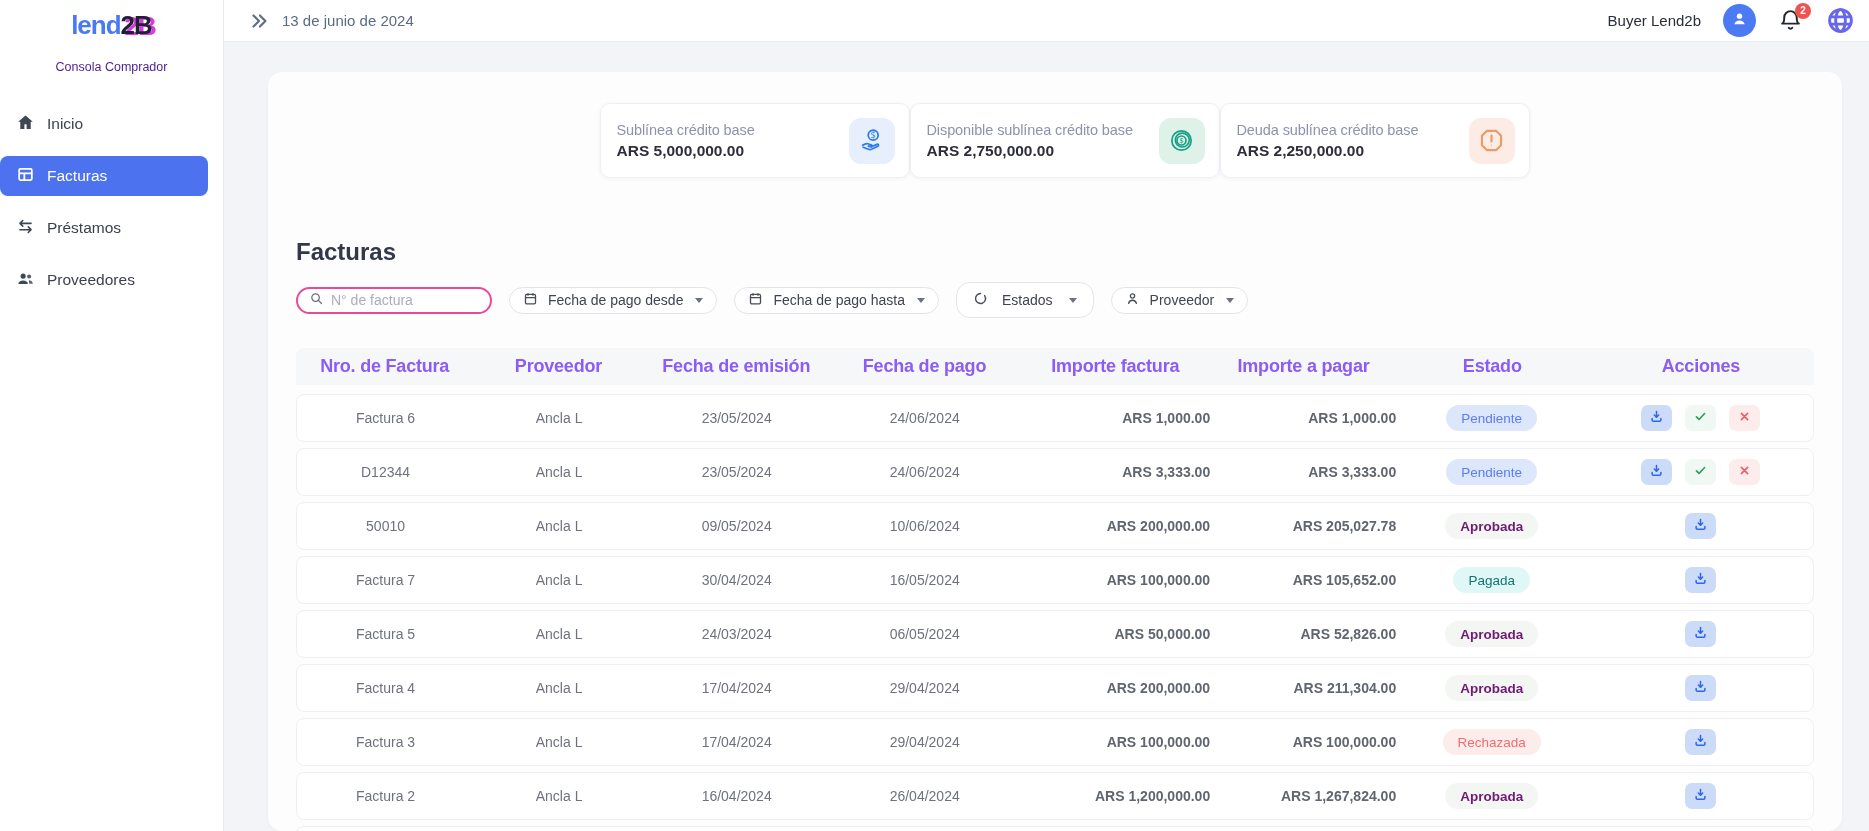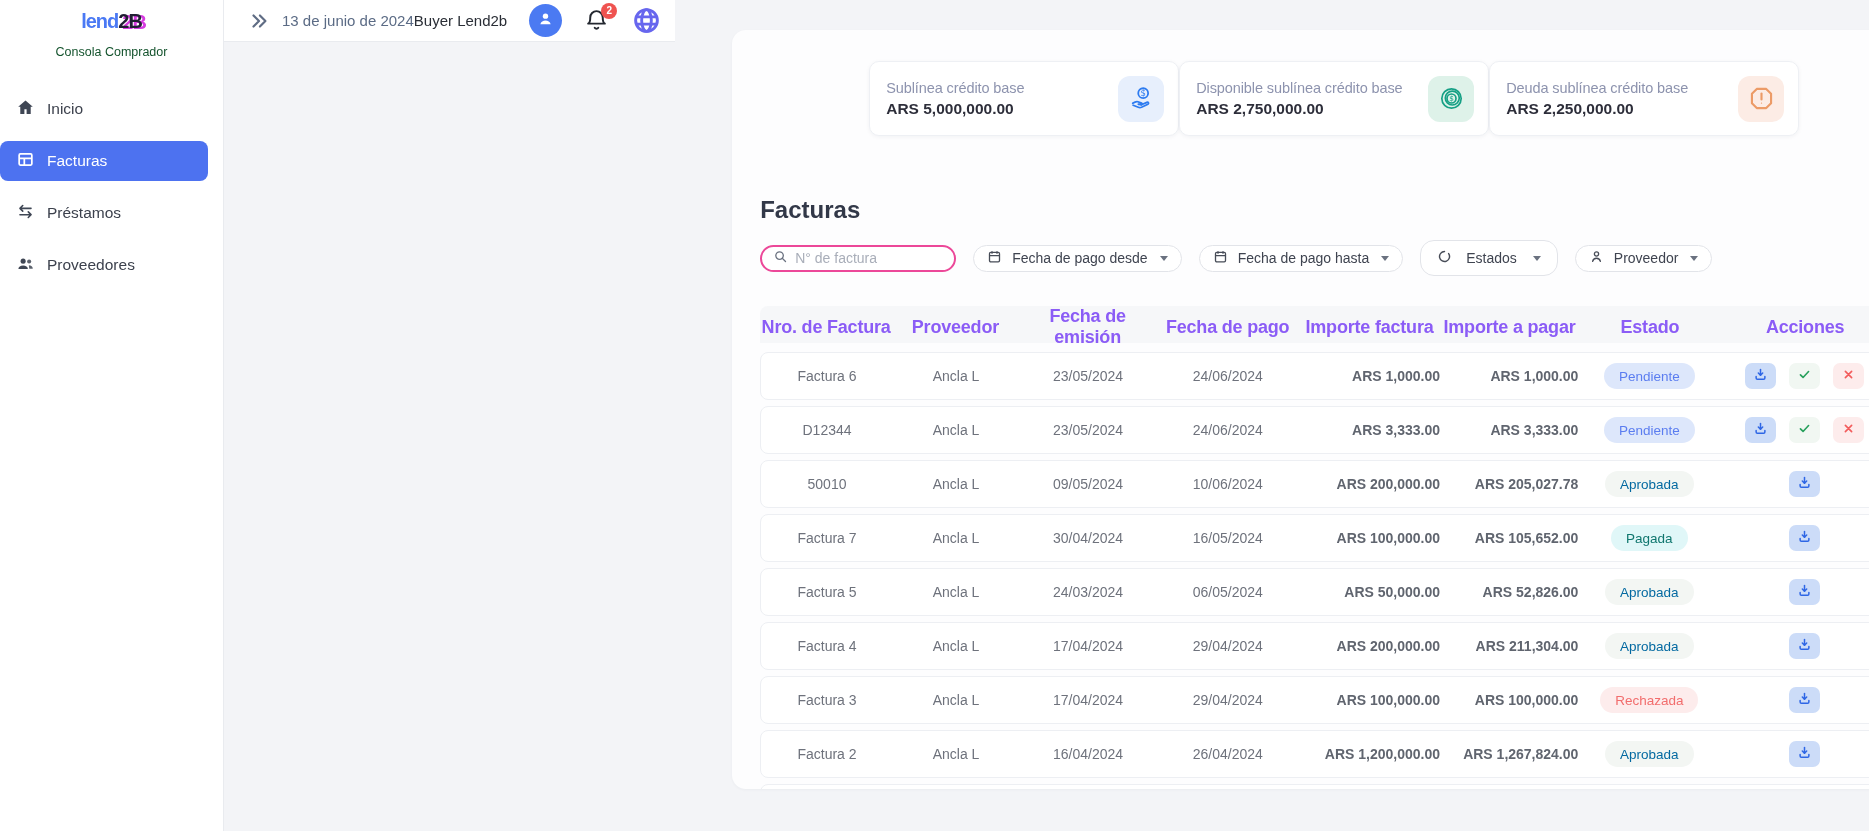--- a/index.html
+++ b/index.html
@@ -3,32 +3,32 @@
 <meta charset="utf-8">
 <style>
   * { margin:0; padding:0; box-sizing:border-box; }
   html,body { width:1869px; height:831px; overflow:hidden; background:#f3f4f7;
               font-family:"Liberation Sans", sans-serif; }
   .app { display:flex; width:1869px; height:831px; }
 
   
   .sidebar { width:224px; height:100%; background:#ffffff; border-right:1px solid #e9ebef; flex:none; }
   .logo-block { text-align:center; padding-top:10px; }
-  .logo { font-size:20px; font-weight:800; letter-spacing:-1px; }
+  .logo { font-size:26px; font-weight:800; letter-spacing:-1px; }
   .logo-lend { color:#4a79f4; }
   .logo-2b { color:#211f33; text-shadow:4px 1px 0 #d63be0; }
-  .logo-sub { font-size:12.5px; color:#14532d; margin-top:12px; }
+  .logo-sub { font-size:12.5px; color:#4c1d95; margin-top:19px; }
   .nav { margin-top:30px; }
   .nav-item { display:flex; align-items:center; gap:12px; height:40px; margin:0 15px 12px 0;
               padding-left:16px; border-radius:8px; font-size:15.5px; font-weight:500; color:#3c414d; cursor:pointer; }
   .nav-item svg { width:19px; height:19px; flex:none; }
   .nav-item.active { background:#4d72f0; color:#ffffff; }
 
   
-  .right-col { flex:1; display:flex; min-width:0;gap:13px; }
+  .right-col { flex:1; display:flex; flex-direction:column; min-width:0; }
   .topbar { height:42px; background:#ffffff; border-bottom:1px solid #e9ebef;
             display:flex; align-items:center; padding:0 14px 0 24px; flex:none; }
   .collapse-btn { width:22px; height:22px; color:#5f6c84; cursor:pointer; display:flex; align-items:center; }
   .topbar-date { margin-left:12px; font-size:15px; font-weight:500; color:#5b6b85; }
   .topbar-right { margin-left:auto; display:flex; align-items:center; gap:22px; }
   .user-name { font-size:15px; color:#2a2e36; }
   .avatar { width:33px; height:33px; border-radius:50%; background:#4b7af2; display:flex;
             align-items:center; justify-content:center; cursor:pointer; }
   .avatar svg { width:19px; height:19px; }
   .bell-wrap { position:relative; width:26px; height:26px; cursor:pointer; }
@@ -38,21 +38,21 @@
            display:flex; align-items:center; justify-content:center; padding:0 4px; }
   .globe-btn { width:29px; height:29px; cursor:pointer; }
   .globe-btn svg { width:29px; height:29px; }
 
   
   .content { flex:1; background:#f3f4f7; min-height:0; }
   .panel { margin:30px 27px 0 44px; height:759px; background:#fdfdfe; border-radius:14px;
            overflow:hidden; box-shadow:0 1px 3px rgba(30,40,70,.04); }
 
   
-  .cards { display:flex; justify-content:flex-start; margin:31px 118px 0 137px; }
+  .cards { display:flex; justify-content:center; margin:31px 118px 0 137px; }
   .card { width:310px; height:75px; background:#ffffff; border:1px solid #eef0f4; border-radius:10px;
           box-shadow:0 1px 4px rgba(25,35,60,.05); display:flex; align-items:center;
           justify-content:space-between; padding:0 14px 0 16px; }
   .card-texts { min-width:0; }
   .card-title { font-size:14.5px; letter-spacing:-.1px; color:#8d93ae; font-weight:500; white-space:nowrap; }
   .card-value { font-size:15.5px; color:#2d2e3a; font-weight:700; margin-top:4px; }
   .icon-sq { width:46px; height:46px; border-radius:12px; display:flex; align-items:center;
              justify-content:center; flex:none; margin-left:8px; }
   .icon-sq svg { width:27px; height:27px; }
   .sq-blue { background:#e7effc; } .sq-green { background:#def2e9; } .sq-orange { background:#fcece5; }
@@ -78,21 +78,21 @@
   .table { margin:30px 28px 0 28px; }
   .tgrid { display:grid; grid-template-columns:178fr 171fr 186fr 192fr 191fr 187fr 192fr 227fr;
            align-items:center; text-align:center; }
   .thead { height:37px; background:#f6f7f9; border-radius:8px 8px 0 0; margin-bottom:9px;
            font-size:18px; font-weight:700; color:#8b5cf6; letter-spacing:-.2px; }
   .trow { height:48px; background:#fff; border:1px solid #edeff3; border-radius:8px; margin-bottom:6px;
           font-size:14px; font-weight:500; color:#6e727c; }
   .trow .amt { font-weight:700; color:#60656f;text-align:right; }
   .chip { display:inline-block; padding:5.5px 15px; border-radius:13px; font-size:13.5px; font-weight:500; }
   .chip-pendiente { background:#dde7fb; color:#5b7df0; }
-  .chip-aprobada  { background:#f3f6f3; color:#0369a1; }
+  .chip-aprobada  { background:#f3f6f3; color:#701a75;font-weight:bold; }
   .chip-pagada    { background:#e0f7f8; color:#0f766e; }
   .chip-rechazada { background:#fdecec; color:#f26d6d; }
   .actions-cell { display:flex; justify-content:center; gap:13px; }
   .abtn { width:31px; height:26px; border:none; border-radius:7px; cursor:pointer;
           display:inline-flex; align-items:center; justify-content:center; }
   .abtn svg { width:15px; height:15px; }
   .abtn-dl { background:#ccdcf8; color:#2e66e5; }
   .abtn-ok { background:#f1f7f2; color:#27a05c; }
   .abtn-no { background:#fdecec; color:#f25c5c; }
   .trow-partial { height:30px; background:#fff; border:1px solid #edeff3; border-radius:8px; }

